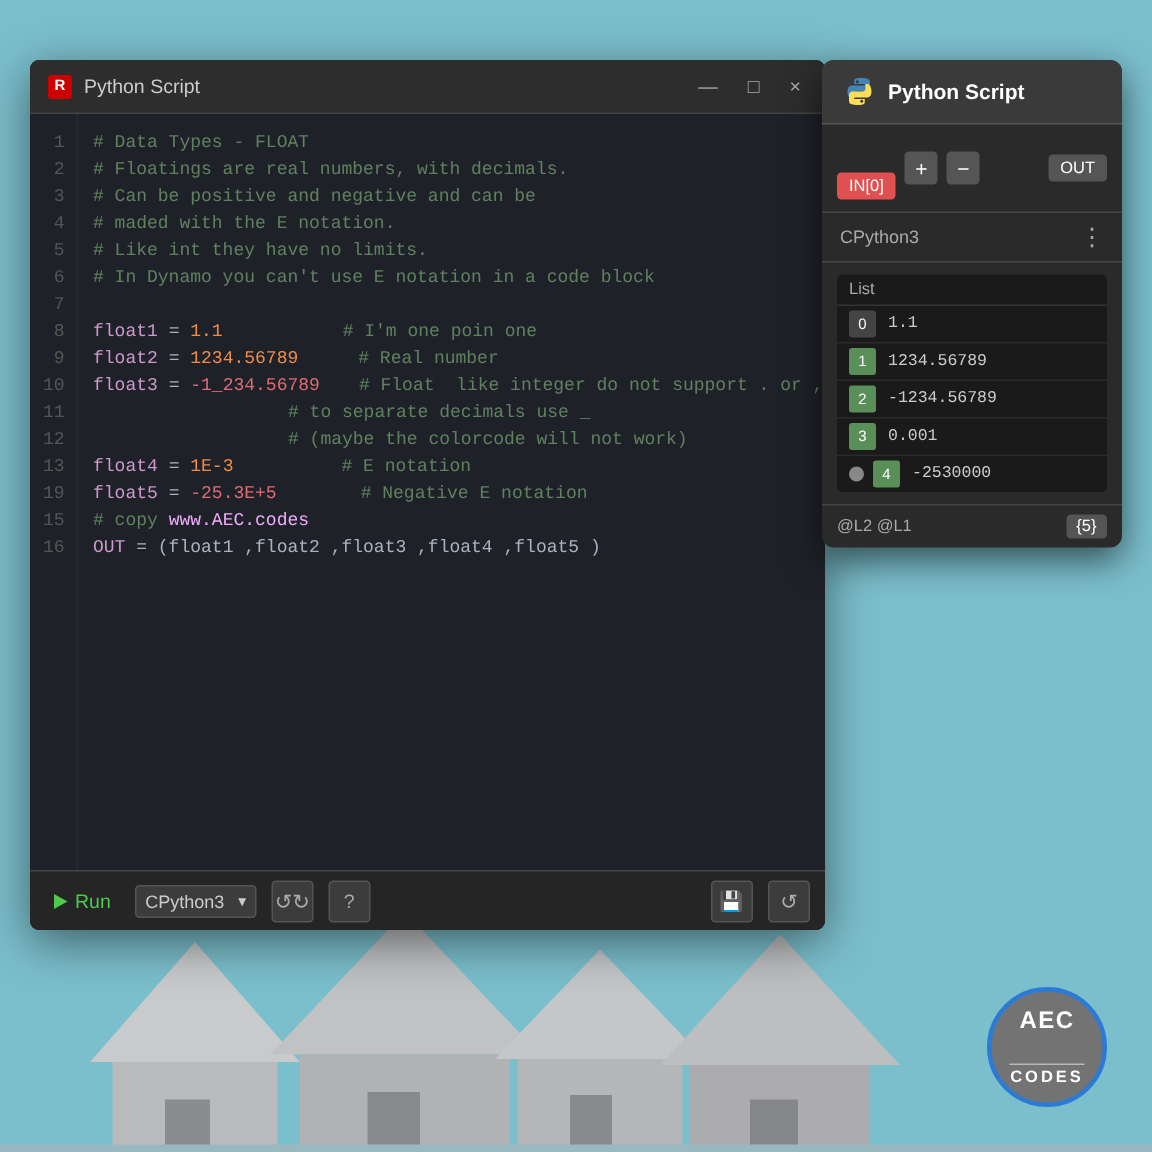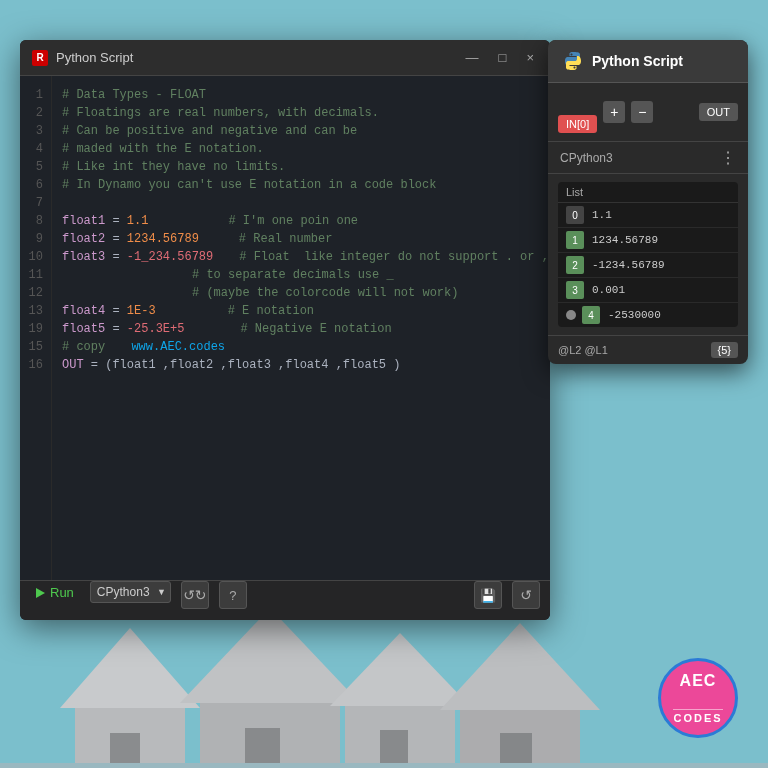--- a/index.html
+++ b/index.html
@@ -105,28 +105,28 @@
     .code-line {
       white-space: pre;
       min-height: 18px;
     }
 
     .c-comment { color: #608060; }
     .c-keyword { color: #cc99cc; }
     .c-number { color: #f08d49; }
     .c-neg-number { color: #e06c75; }
     .c-white { color: #abb2bf; }
-    .c-url { color: #0ea5e9; margin-left: 19px; }
+    .c-url { color: #f0abfc; }
 
     .editor-toolbar {
       height: 40px;
       background: #252526;
       border-top: 1px solid #444;
       display: flex;
-      align-items: flex-start;
+      align-items: center;
       padding: 0 10px;
       gap: 10px;
       flex-shrink: 0;
     }
 
     .run-btn {
       display: flex;
       align-items: center;
       gap: 5px;
       background: transparent;
@@ -366,21 +366,21 @@
       width: 100%;
     }
 
     
     .aec-logo {
       position: absolute;
       bottom: 30px;
       right: 30px;
       width: 80px;
       height: 80px;
-      background: #ec4899;
+      background: #737373;
       border-radius: 50%;
       display: flex;
       flex-direction: column;
       align-items: center;
       justify-content: center;
       border: 3px solid #2b7bd6;
     }
 
     .aec-text {
       color: white;

